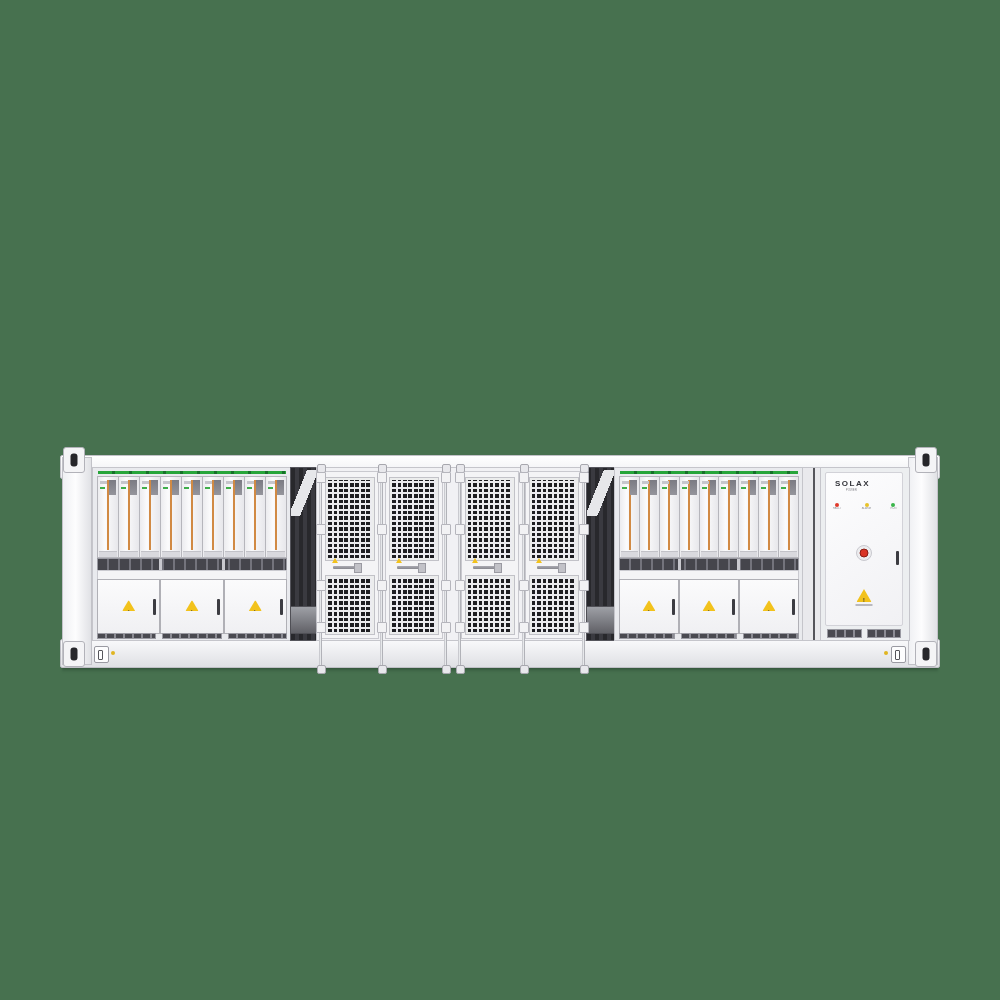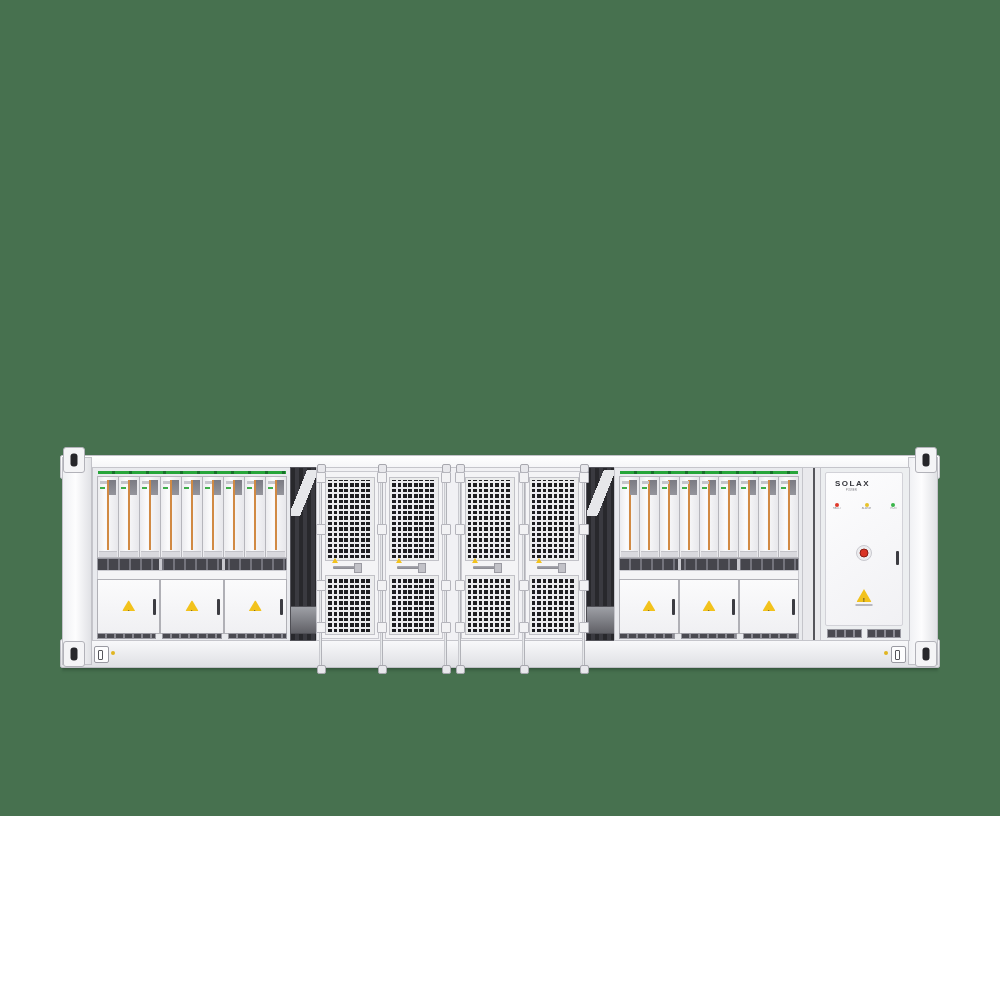--- a/index.html
+++ b/index.html
@@ -1,16 +1,16 @@
 <!DOCTYPE html>
 <html><head>
 <meta charset="utf-8">
 <style>
   html,body{margin:0;padding:0}
-  .stage{position:relative;width:1000px;height:816px;background:#47714F;overflow:hidden;
+  .stage{position:relative;width:1000px;height:1000px;background:#47714F;overflow:hidden;
          font-family:"Liberation Sans",sans-serif}
 
   
   .container{position:absolute;left:60px;top:447px;width:880px;height:220px}
   .rail-top{position:absolute;left:0;top:8px;width:878px;height:22px;
     background:linear-gradient(#ffffff,#ecedf1);border:1px solid #c2c2c8;border-radius:2px;z-index:1}
   .rail-top::after{content:"";position:absolute;left:4px;right:4px;top:12px;height:1px;background:#d8d8dd}
   .rail-bottom{position:absolute;left:0;top:192px;width:878px;height:27px;
     background:linear-gradient(#f9f9fb,#dfe0e4);border:1px solid #bfbfc6;border-radius:2px;z-index:1}
   .post{position:absolute;top:10px;width:28px;height:206px;

